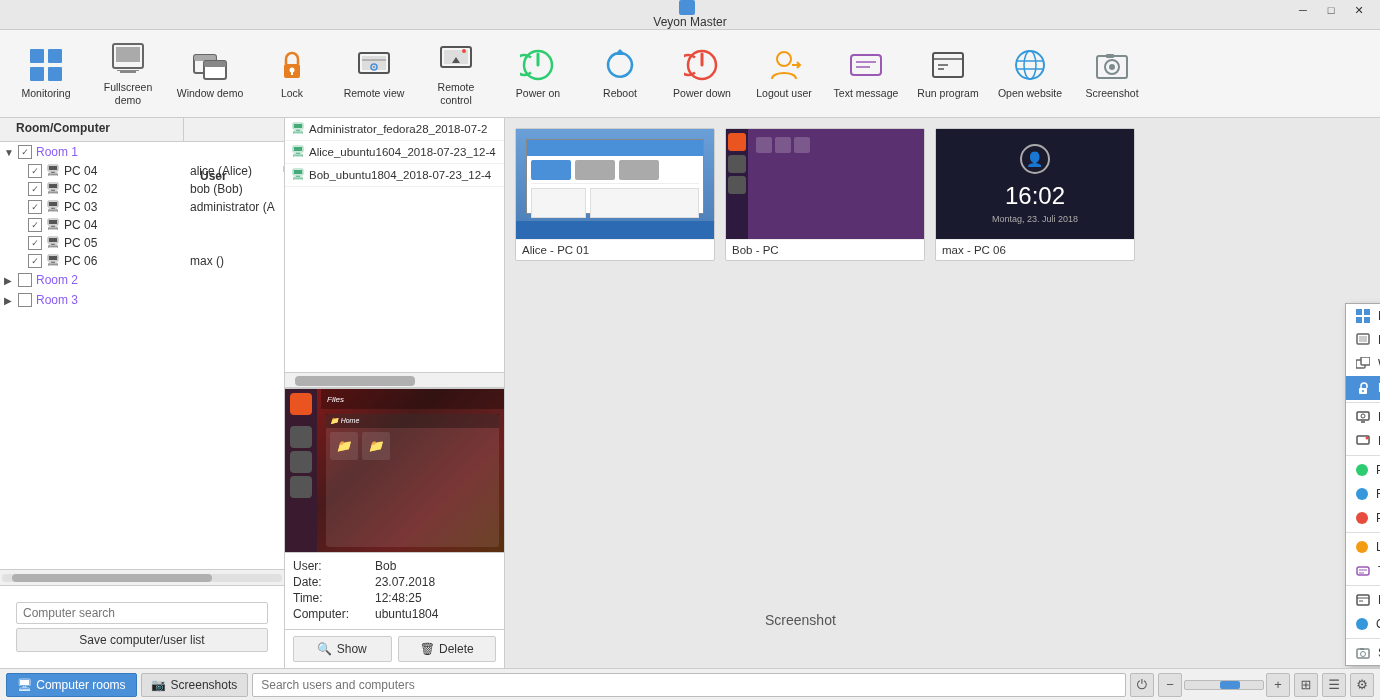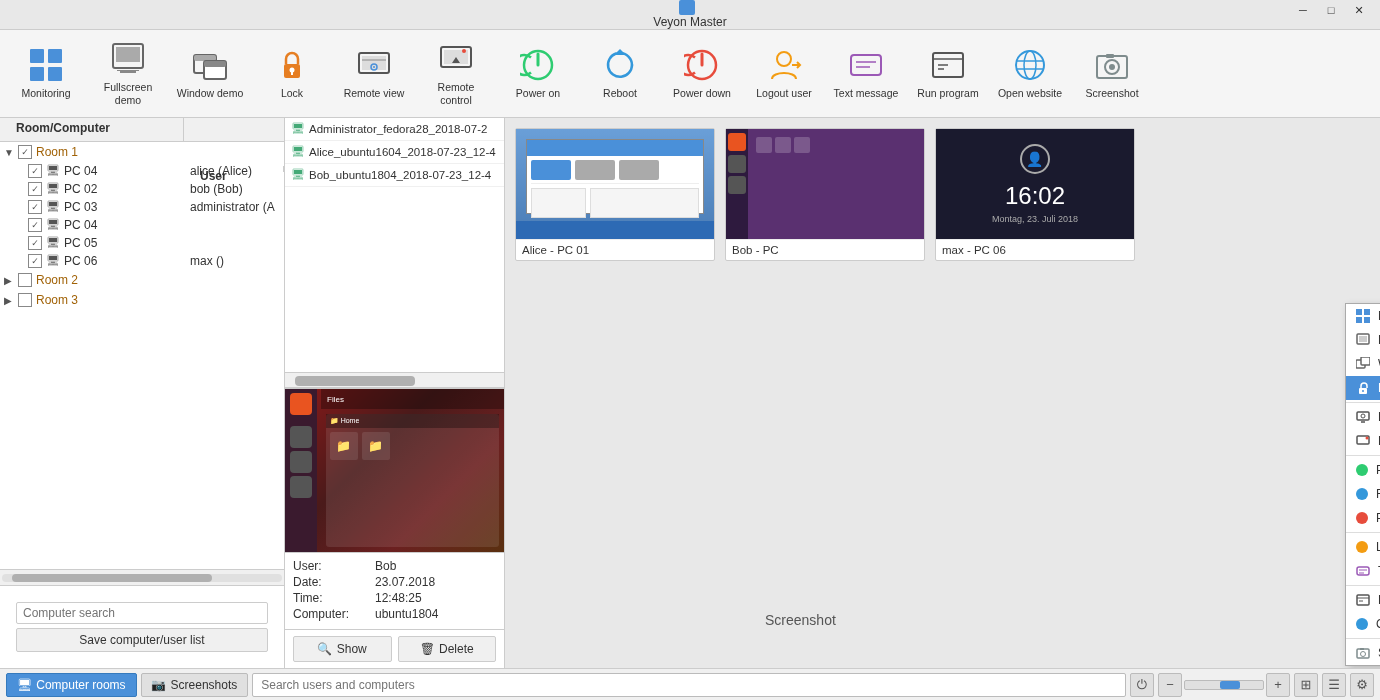--- a/index.html
+++ b/index.html
@@ -41,21 +41,21 @@
     }
     .sidebar-col { padding: 3px 16px; font-size: 12px; font-weight: 600; color: #333; border-right: 1px solid #ccc; }
     .sidebar-col-room { flex: 1; }
     .sidebar-col-user { width: 100px; margin-top: 48px; }
 
     #tree { flex: 1; overflow-y: auto; }
     .tree-room { }
     .tree-room-header { display: flex; align-items: center; padding: 3px 4px; cursor: pointer; gap: 2px; }
     .tree-room-header .chevron { font-size: 10px; color: #555; width: 12px; }
     .tree-room-header .checkbox { width: 14px; height: 14px; border: 1px solid #888; background: white; display: flex; align-items: center; justify-content: center; font-size: 9px; color: #333; }
-    .tree-room-header .room-name { font-size: 12px; color: #a16207; margin-left: 2px; }
+    .tree-room-header .room-name { font-size: 12px; color: #8b5cf6; margin-left: 2px; }
     .tree-pc { display: flex; align-items: center; padding: 2px 4px 2px 28px; gap: 4px; }
     .tree-pc .checkbox { width: 14px; height: 14px; border: 1px solid #888; background: white; display: flex; align-items: center; justify-content: center; font-size: 9px; color: #333; }
     .tree-pc .pc-icon { width: 14px; height: 14px; color: #555; font-size: 11px; }
     .tree-pc .pc-name { font-size: 12px; color: #333; flex: 1; }
     .tree-pc .pc-user { font-size: 12px; color: #333; width: 90px; text-align: left; }
     .checked-box { background: #eee; }
     .check-mark { color: #555; }
 
     #sidebar-scrollbar {
       height: 16px; background: #f0f0f0; border-top: 1px solid #ccc;
@@ -89,20 +89,21 @@
     .session-item .s-name { font-size: 11.5px; color: #333; }
     .h-scroll-thumb-sess { position: absolute; left: 10px; width: 120px; height: 10px; top: 3px; background: #b0b0b0; border-radius: 4px; }
 
     #preview-panel {
       border-top: 1px solid #ccc;
       height: 280px; display: flex; flex-direction: column; position: relative;
     }
     #preview-img {
       flex: 1; background: #fdba74; display: flex; align-items: flex-end; justify-content: center;
       overflow: hidden;
+      font-style: italic;
     }
     
     .ubuntu-bar {
       position: absolute; left: 0; top: 0; bottom: 0; width: 32px;
       background: #3a1a2e; display: flex; flex-direction: column; align-items: center; padding: 4px 0; gap: 3px;
     }
     .ubuntu-icon { width: 22px; height: 22px; border-radius: 4px; display: flex; align-items: center; justify-content: center; font-size: 10px; }
 
     #info-panel { padding: 6px 8px; border-top: 1px solid #ccc; background: white; }
     .info-row { display: flex; gap: 12px; margin-bottom: 2px; }

